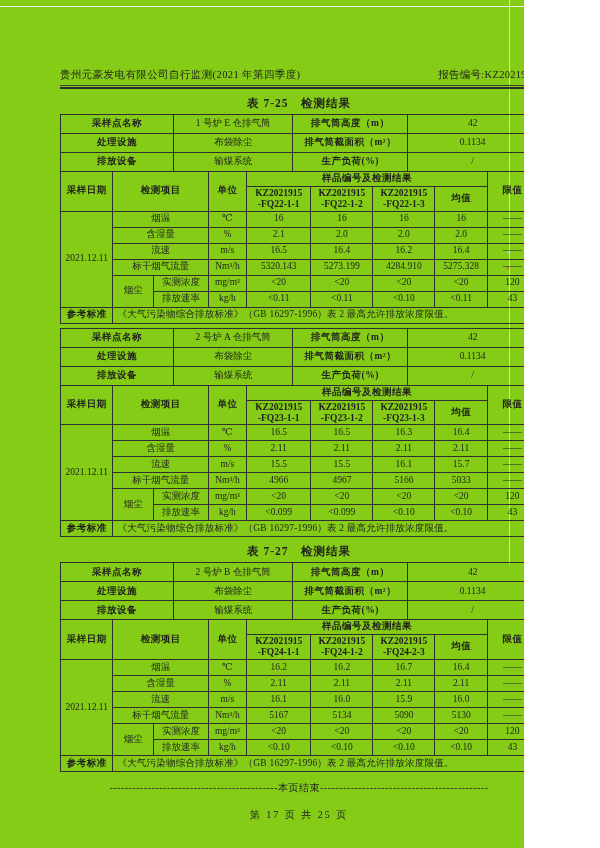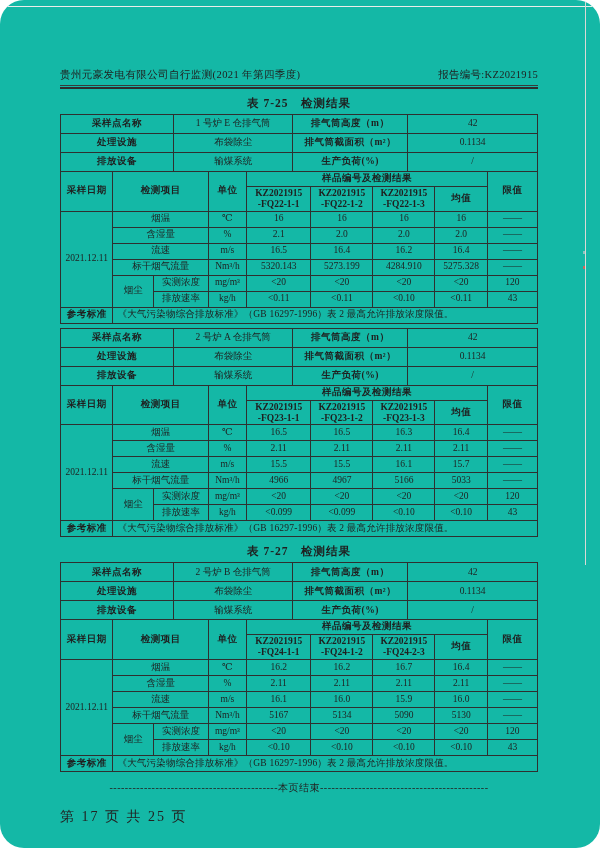--- a/index.html
+++ b/index.html
@@ -1,20 +1,19 @@
 <!DOCTYPE html>
 <html><head>
 <meta charset="utf-8">
 <style>
   html,body { margin:0; padding:0; background:#ffffff; }
   .page {
-    position:relative; width:600px; height:848px; background:#14b8a6;
+    position:relative; width:524px; height:848px; background:#84cc16;
     font-family:"Liberation Serif","DejaVu Serif",serif; color:#1f1f1f;
     overflow:hidden;
-    border-radius:24px;
   }
   .scan-top-line { position:absolute; top:6px; left:0; width:100%; height:1px; background:#ececea; }
   .scan-right-line { position:absolute; top:0; right:14px; width:1px; height:565px; background:#d9d9d5; }
   .speck-a { position:absolute; right:15px; top:251px; width:2px; height:3px; background:#8fc4c0; }
   .speck-b { position:absolute; right:15px; top:266px; width:2px; height:3px; background:#c86a5e; }
 
   .content { position:absolute; left:60px; top:68px; width:478px; }
 
   .hdr { display:flex; justify-content:space-between; align-items:flex-end; font-size:10.5px; }
   .hdr-left { letter-spacing:0.4px; }
@@ -33,21 +32,21 @@
   .t-info td { height:16px; }
   .t-data { margin-top:-1px; }
   .t-data td { height:13px; }
   .lbl { font-weight:bold; letter-spacing:0.5px; }
   .idcell { font-weight:bold; line-height:1.15; white-space:normal; }
   .grp { height:11px !important; }
   .ref-text { text-align:left; padding-left:4px; letter-spacing:0.2px; }
   .tbl-block { margin-bottom:4px; }
 
   .footer-end { text-align:center; font-size:10px; margin-top:9px; letter-spacing:0.5px; color:#222; }
-  .page-num { text-align:left; font-size:14px; margin-top:13px; letter-spacing:2px; color:#222; }
+  .page-num { text-align:center; font-size:10px; margin-top:13px; letter-spacing:2px; color:#222; }
 </style>
 </head>
 <body>
 
 <div class="page">
   <div class="scan-top-line"></div>
   <div class="scan-right-line"></div>
   <div class="speck-a"></div>
   <div class="speck-b"></div>
 

